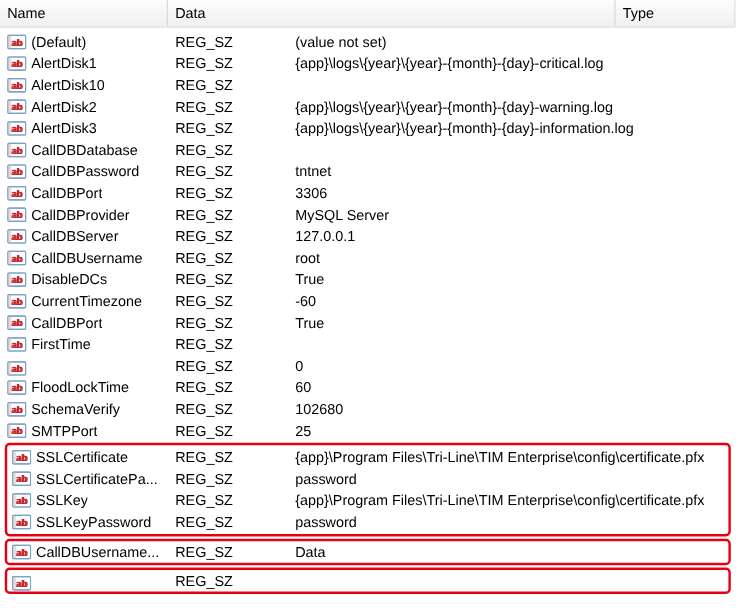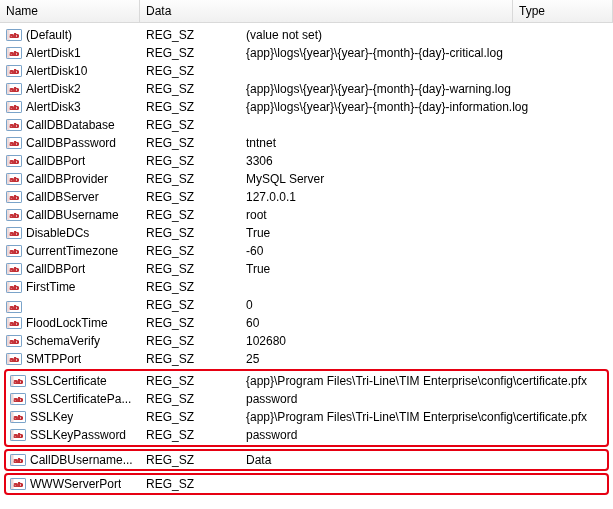--- a/index.html
+++ b/index.html
@@ -509,18 +509,17 @@
           <span class="ab-icon">
             <svg width="16" height="14" viewBox="0 0 16 14">
               <rect x="0.5" y="1.5" width="15" height="11" rx="1" fill="#fff" stroke="#7aa3c9"></rect>
               <rect x="0.5" y="1.5" width="15" height="11" rx="1" fill="none" stroke="#8aa" stroke-opacity="0"></rect>
               <text x="3" y="10" font-size="8" font-weight="bold" fill="#c1272d" font-family="Tahoma,Arial">ab</text>
               <rect x="0.5" y="1.5" width="3" height="11" fill="#ecdada" stroke="none"></rect>
               <rect x="0.5" y="1.5" width="15" height="11" rx="1" fill="none" stroke="#7aa3c9"></rect>
               <text x="4" y="10" font-size="8" font-weight="bold" fill="#c1272d" font-family="Tahoma,Arial">ab</text>
             </svg>
           </span>
-          <span class="name-text">WWWServerPort</span>
         </div>
         <div class="cell type-cell">REG_SZ</div>
       </div>
     </div>
   </div>
 
 </body></html>

